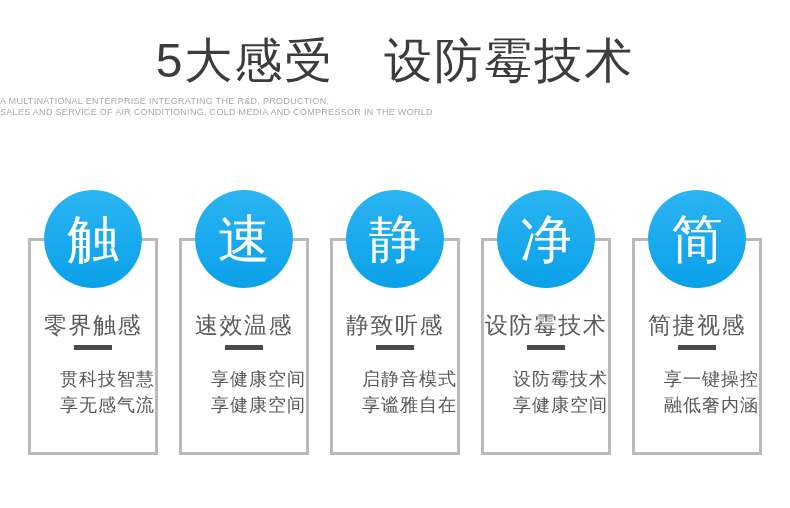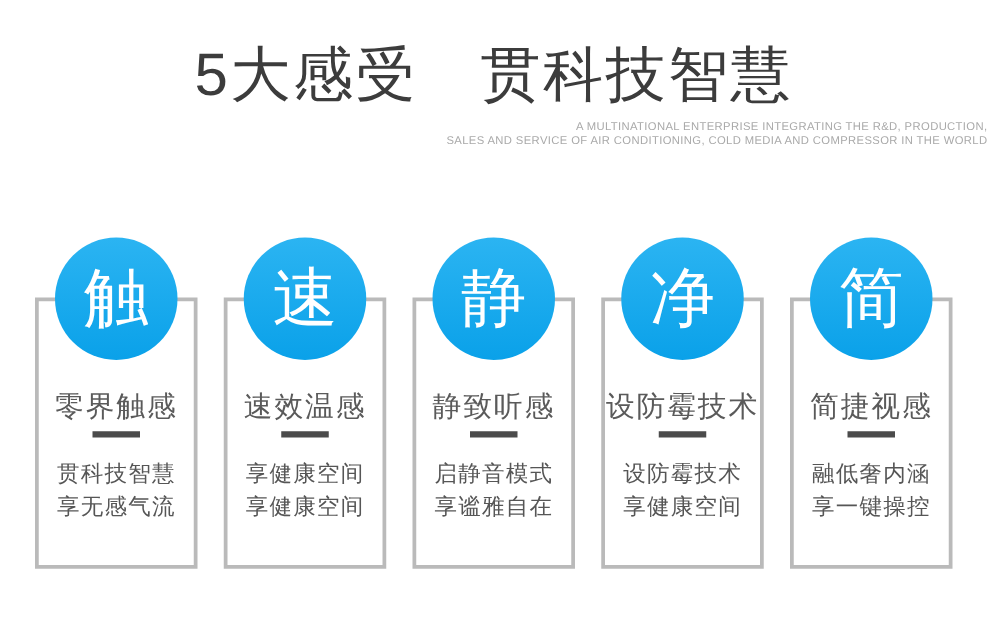--- a/index.html
+++ b/index.html
@@ -15,21 +15,21 @@
     margin-top: 32px;
     text-align: center;
     font-size: 48px;
     line-height: 1.2;
     font-weight: 300;
     color: #3c3c3c;
     letter-spacing: 2px;
   }
   .page-subtitle {
     margin-top: 6px;
-    text-align: right;
+    text-align: left;
     font-size: 9px;
     line-height: 11px;
     color: #a9a9a9;
     letter-spacing: 0.3px;
   }
   .cards {
     display: flex;
     justify-content: center;
     gap: 21px;
     margin-top: 69px;
@@ -70,31 +70,31 @@
     letter-spacing: 1.5px;
   }
   .card-divider {
     width: 38px;
     height: 5px;
     background: #4b4b4b;
     margin: 7px auto 0 auto;
   }
   .card-desc {
     margin-top: 16px;
-    text-align: center;
+    text-align: right;
     font-size: 18px;
     line-height: 26px;
     color: #565656;
     letter-spacing: 1px;
   }
 </style>
 </head>
 <body>
 
-<h1 class="page-title">5大感受　贯科技智慧</h1>
+<h1 class="page-title">5大感受　设防霉技术</h1>
 <div class="page-subtitle">
   <div>A MULTINATIONAL ENTERPRISE INTEGRATING THE R&amp;D, PRODUCTION,</div>
   <div>SALES AND SERVICE OF AIR CONDITIONING, COLD MEDIA AND COMPRESSOR IN THE WORLD</div>
 </div>
 
 <div class="cards">
 
   <div class="card">
     <div class="badge">
       <span class="badge-char">触</span>
@@ -143,18 +143,18 @@
     </div>
   </div>
 
   <div class="card">
     <div class="badge">
       <span class="badge-char">简</span>
     </div>
     <div class="card-heading">简捷视感</div>
     <div class="card-divider"></div>
     <div class="card-desc">
+      <div>享一键操控</div>
       <div>融低奢内涵</div>
-      <div>享一键操控</div>
     </div>
   </div>
 
 </div>
 
 </body></html>

